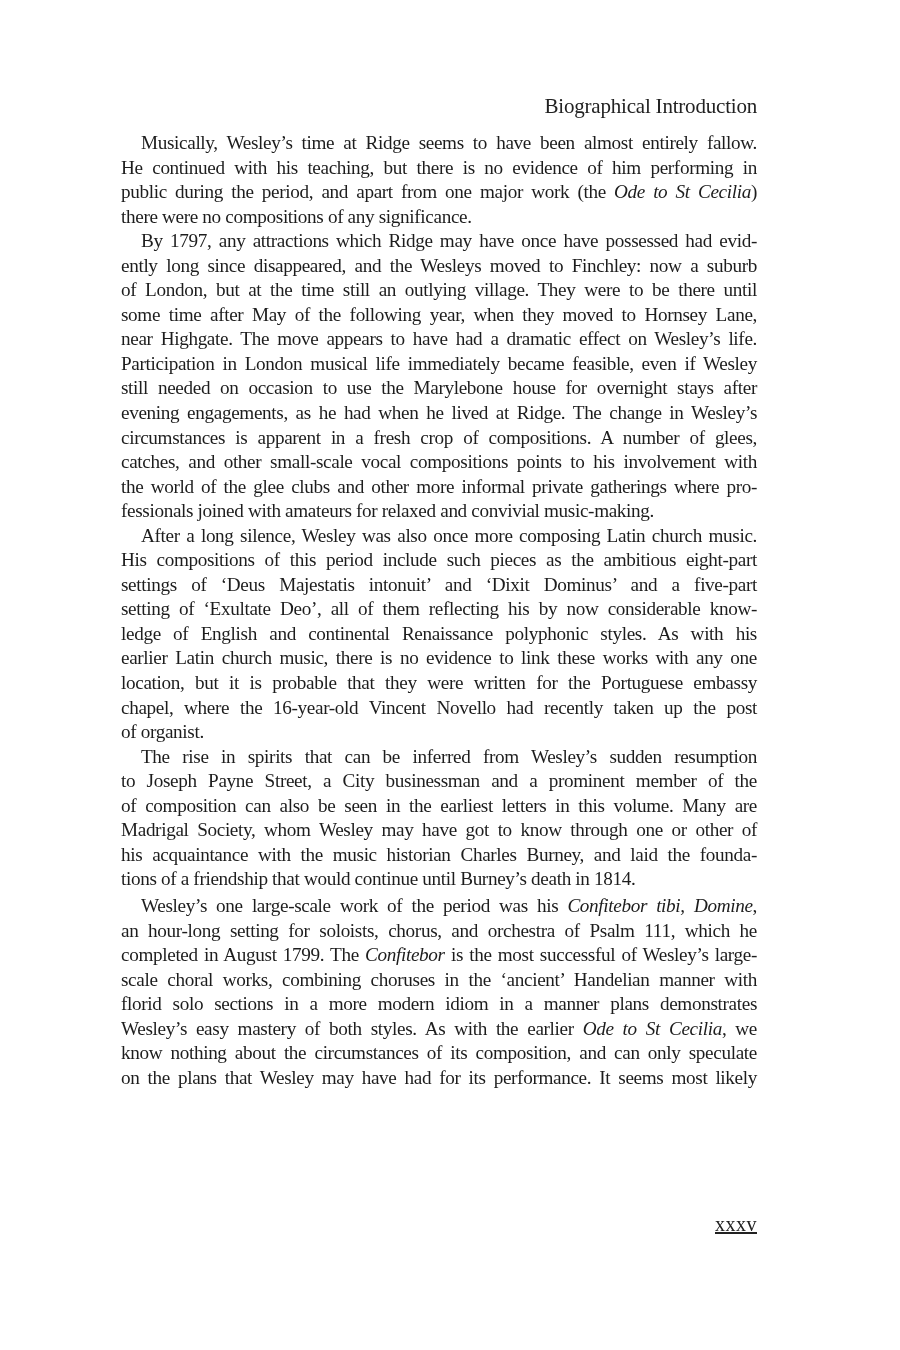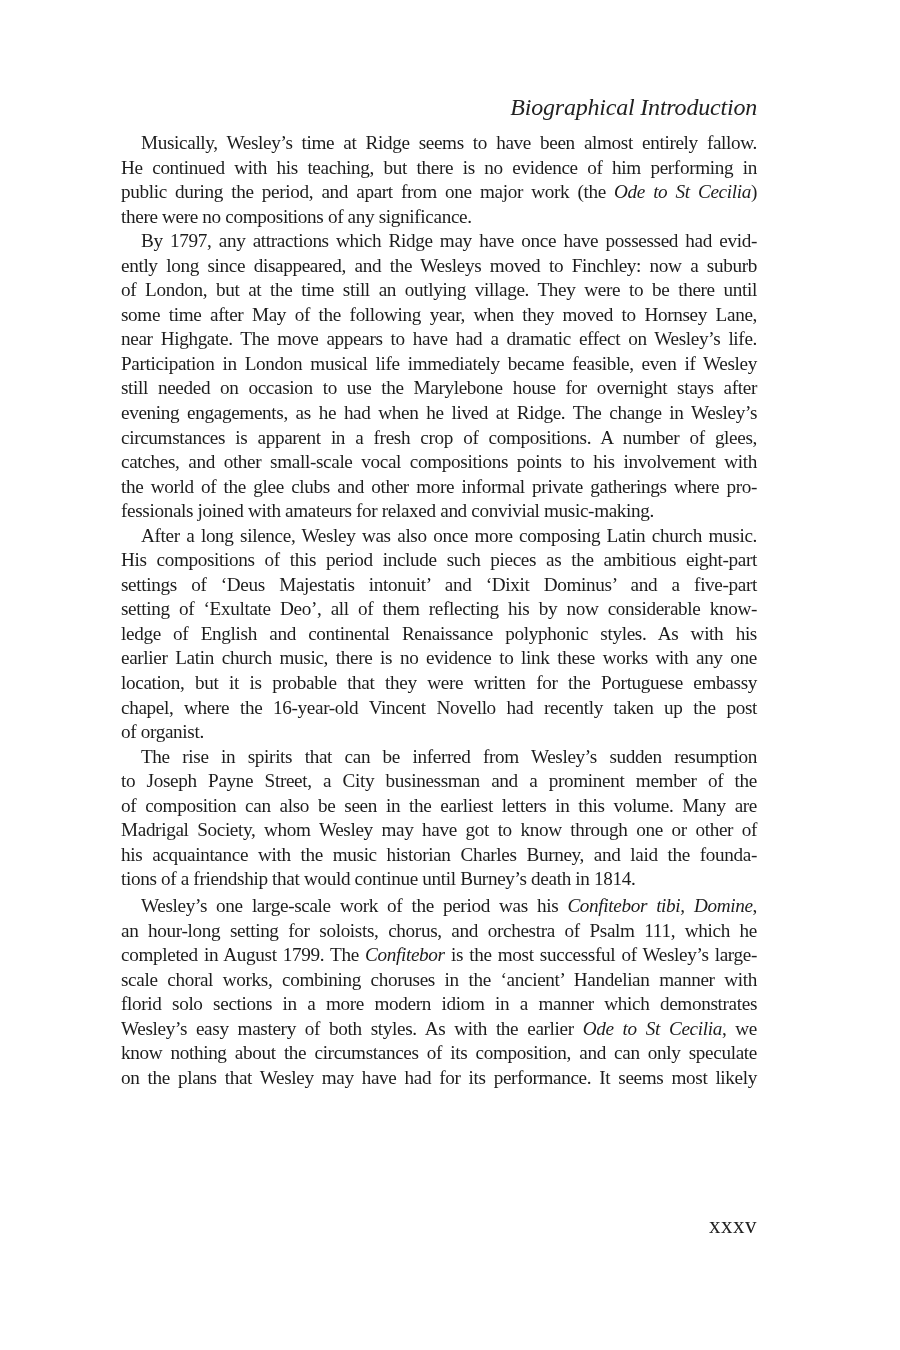--- a/index.html
+++ b/index.html
@@ -3,39 +3,39 @@
   <meta charset="utf-8">
   <style>
     html, body { margin: 0; padding: 0; background: #ffffff; }
     body {
       width: 900px; height: 1350px; position: relative; overflow: hidden;
       font-family: "Liberation Serif", "DejaVu Serif", serif;
       color: #1d1d1d;
     }
     .running-head {
       position: absolute; top: 94px; right: 143px;
-      font-style: italic; font-size: 24px; letter-spacing: -0.2px;
+      font-size: 21px; letter-spacing: -0.2px;
       color: #222;
     }
     .body-text {
       position: absolute; left: 121px; top: 131px; width: 636px;
       font-size: 19.2px; line-height: 24.55px;
     }
     .line {
       display: block; height: 24.55px; white-space: nowrap;
       text-align: justify; text-align-last: justify;
       letter-spacing: -0.35px; word-spacing: 0px;
     }
     .line.ind { text-indent: 20px; }
     .line.last { text-align-last: left; }
     .gap { height: 2px; }
     i { font-style: italic; }
     .folio {
       position: absolute; top: 1213px; right: 143px;
-      font-size: 23px; letter-spacing: 0.5px; color: #222;
+      font-size: 20px; letter-spacing: 0.5px; color: #222; text-decoration: underline;
     }
   </style>
 </head>
 <body>
 
 <div class="running-head">Biographical Introduction</div>
 
 <div class="body-text">
 
   <div>
@@ -81,20 +81,20 @@
     <span class="line last">tions of a friendship that would continue until Burney’s death in 1814.</span>
   </div>
 
   <div class="gap"></div>
 
   <div>
     <span class="line ind"><span>Wesley’s one large-scale work of the period was his </span><i>Confitebor tibi, Domine</i><span>,</span></span>
     <span class="line">an hour-long setting for soloists, chorus, and orchestra of Psalm 111, which he</span>
     <span class="line"><span>completed in August 1799. The </span><i>Confitebor</i><span> is the most successful of Wesley’s large-</span></span>
     <span class="line">scale choral works, combining choruses in the ‘ancient’ Handelian manner with</span>
-    <span class="line">florid solo sections in a more modern idiom in a manner which demonstrates</span>
+    <span class="line">florid solo sections in a more modern idiom in a manner plans demonstrates</span>
     <span class="line"><span>Wesley’s easy mastery of both styles. As with the earlier </span><i>Ode to St Cecilia</i><span>, we</span></span>
     <span class="line">know nothing about the circumstances of its composition, and can only speculate</span>
     <span class="line">on the plans that Wesley may have had for its performance. It seems most likely</span>
   </div>
 </div>
 
 <div class="folio">xxxv</div>
 
 </body></html>

